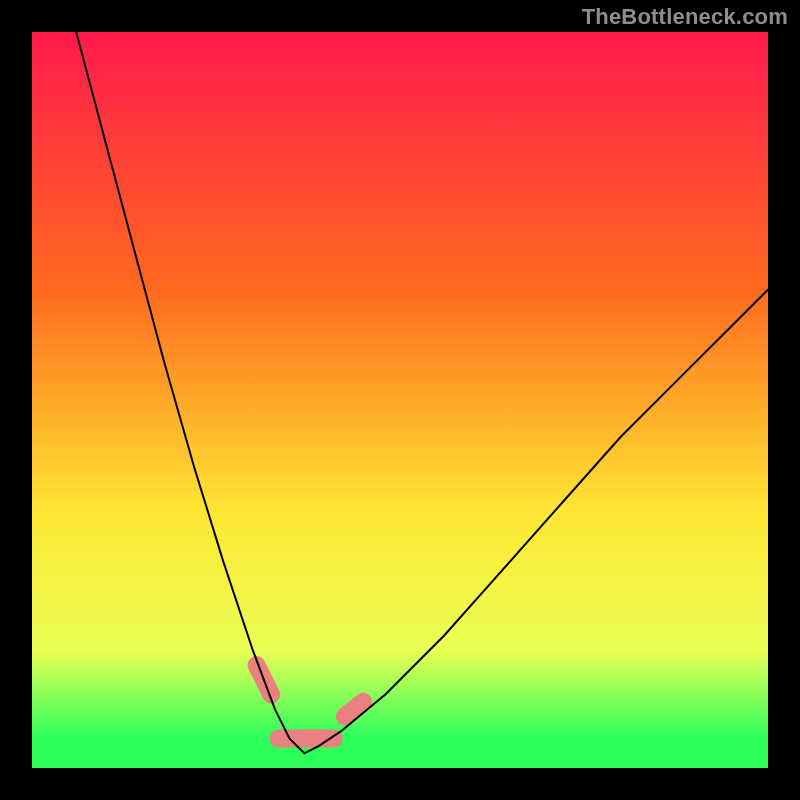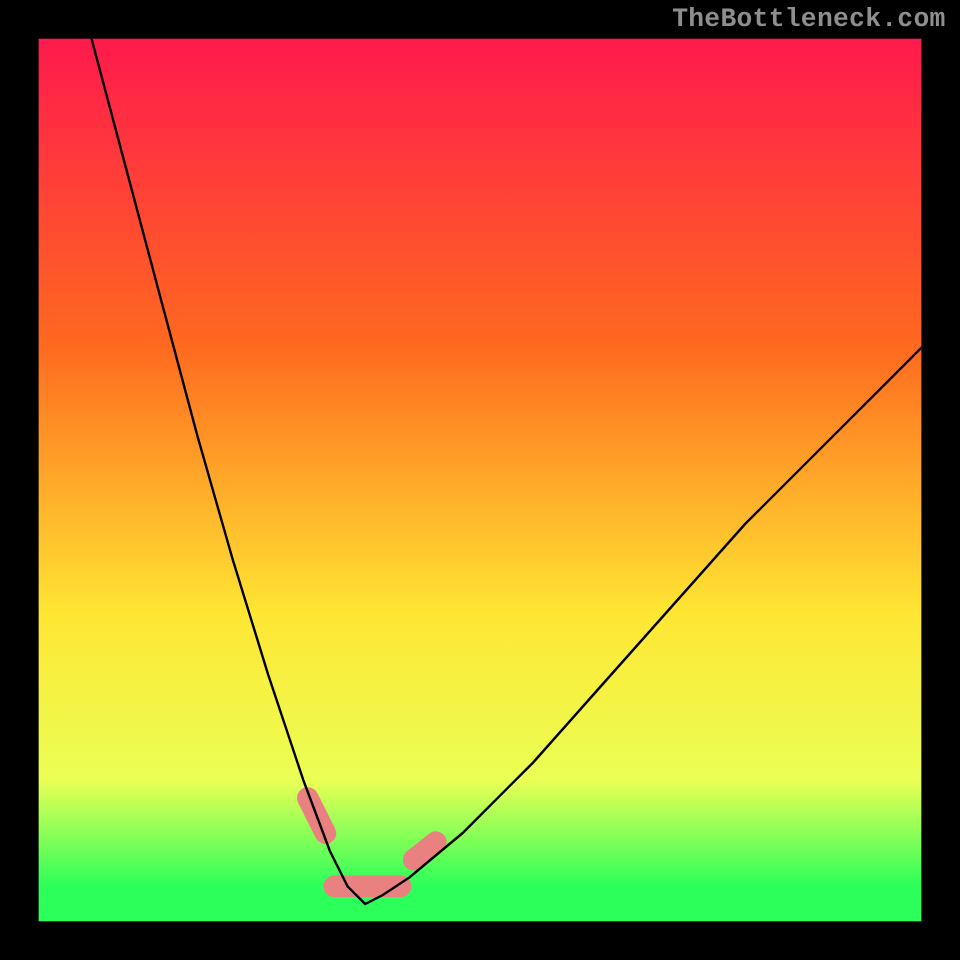--- a/index.html
+++ b/index.html
@@ -15,21 +15,21 @@
     left: 0;
     top: 0;
     width: 800px;
     height: 800px;
     background: #000;
   }
   .watermark {
     position: absolute;
     top: 4px;
     right: 12px;
-    font-family: Liberation Mono, monospace;
+    font-family: Liberation Sans, sans-serif;
     font-size: 22px;
     font-weight: 600;
     color: #8e8e8e;
     letter-spacing: 0.2px;
   }
   svg {
     position: absolute;
     left: 32px;
     top: 32px;
     width: 736px;

